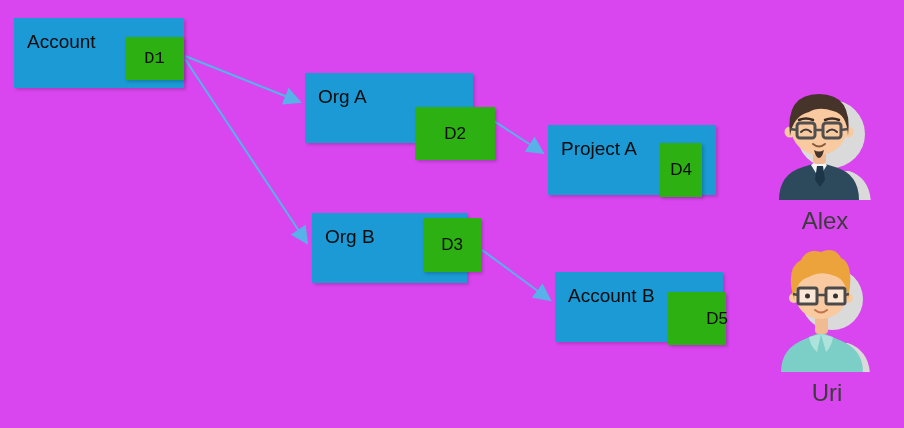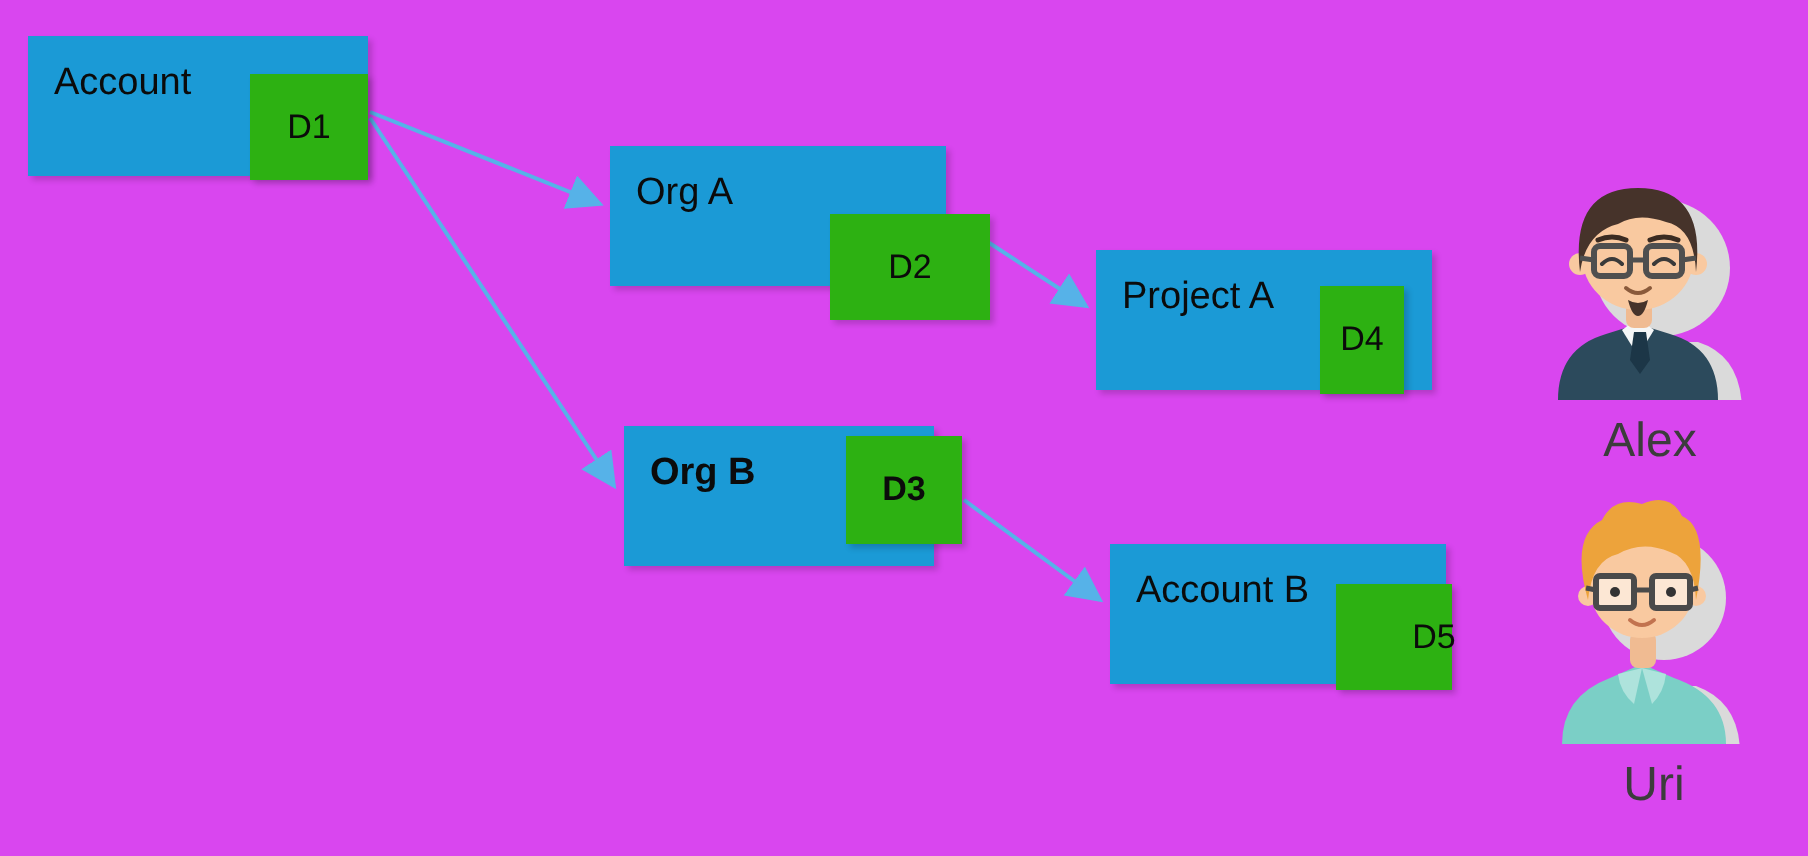--- a/index.html
+++ b/index.html
@@ -26,24 +26,24 @@
     white-space:nowrap;
   }
   .badge{
     position:absolute;z-index:3;background:var(--badge-fill);
     display:flex;align-items:center;justify-content:center;
     font-size:17px;color:var(--label-color);
     box-shadow:2px 2px 3px rgba(0,0,0,0.18);
   }
   
   .n-account{left:14px;top:18px;width:170px;height:70px;}
-  .n-account .badge{left:111px;top:19px;width:59px;height:53px;}
+  .n-account .badge{left:111px;top:19px;width:59px;height:43px;font-family:Liberation Mono, monospace;}
   .n-orga{left:305px;top:73px;width:168px;height:70px;}
   .n-orga .badge{left:110px;top:34px;width:80px;height:53px;}
-  .n-orgb{left:312px;top:213px;width:155px;height:70px;font-weight:bold;}
+  .n-orgb{left:312px;top:213px;width:155px;height:70px;}
   .n-orgb .badge{left:111px;top:5px;width:58px;height:54px;}
   .n-proja{left:548px;top:125px;width:168px;height:70px;}
   .n-proja .badge{left:112px;top:18px;width:42px;height:54px;}
   .n-projb{left:555px;top:272px;width:168px;height:70px;}
   .n-projb .badge{left:113px;top:20px;width:58px;height:53px;padding-left:40px;}
   
   .user{position:absolute;z-index:2;display:flex;flex-direction:column;align-items:center;}
   .user-alex{left:772px;top:86px;width:106px;}
   .user-uri{left:776px;top:244px;width:102px;}
   .user-name{font-size:24px;color:var(--user-label-color);margin-top:7px;}

